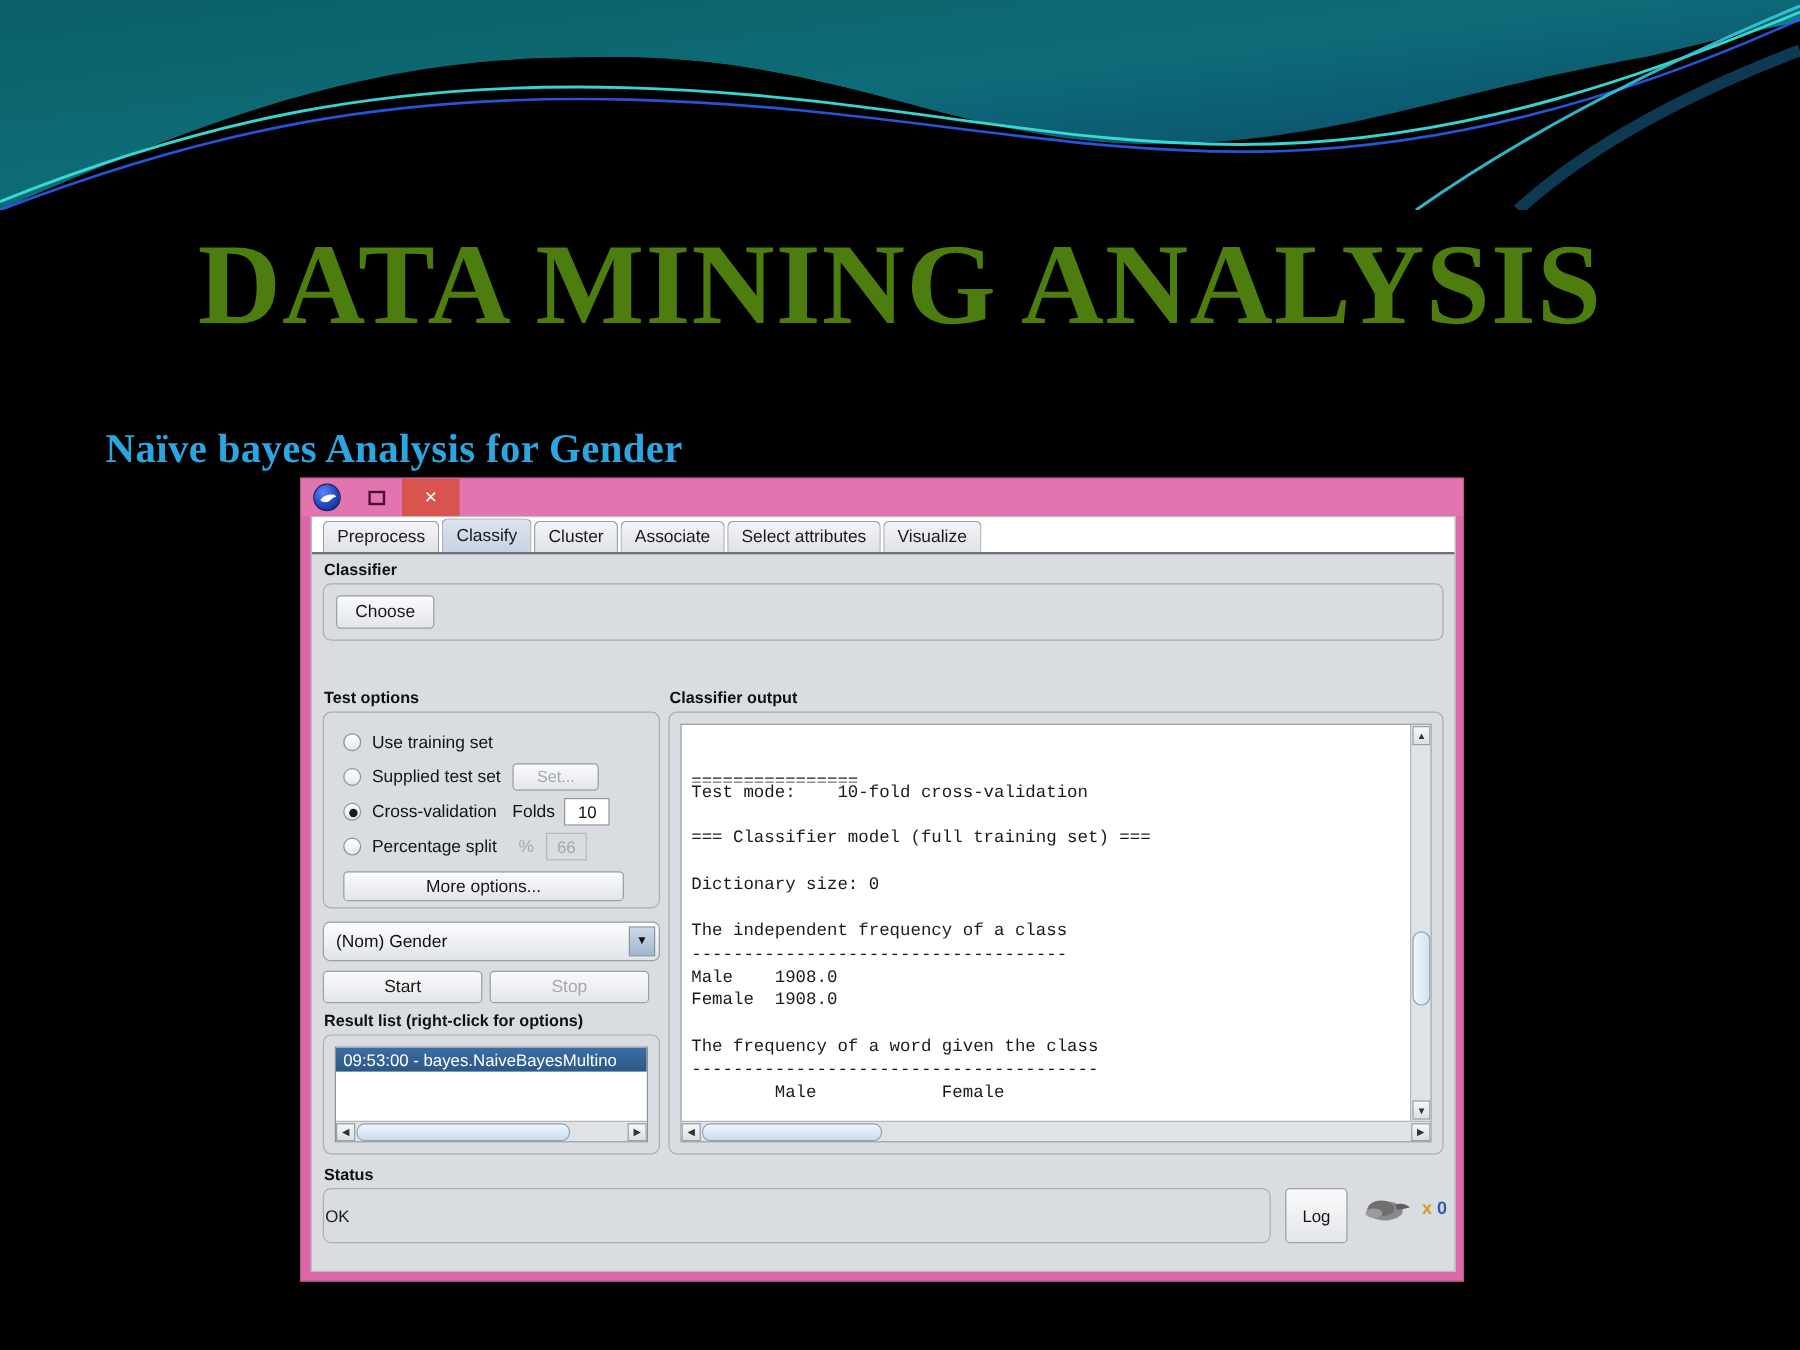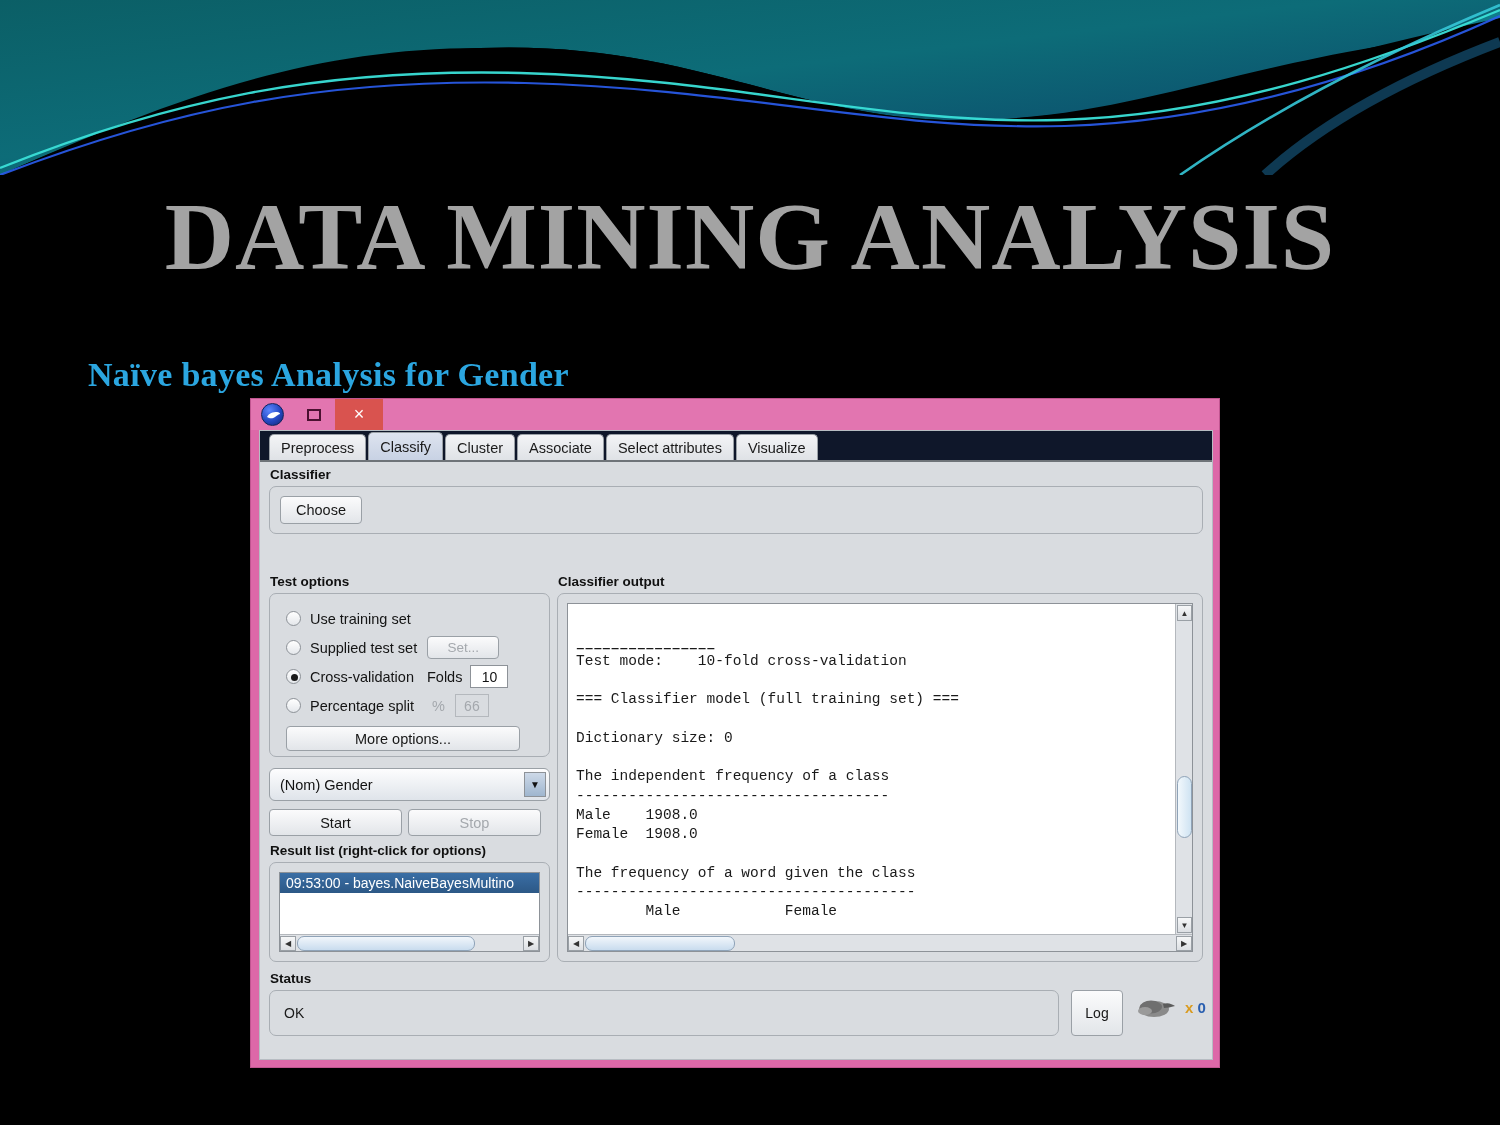--- a/index.html
+++ b/index.html
@@ -33,21 +33,21 @@
   #title {
     position: absolute;
     top: 185px;
     left: 0;
     width: 1500px;
     text-align: center;
     font-family: "Liberation Serif", serif;
     font-weight: bold;
     font-size: 96px;
     line-height: 1.08;
-    color: #a3a3a3;
+    color: #4d7c0f;
     letter-spacing: 1px;
     white-space: nowrap;
   }
 
   #subtitle {
     position: absolute;
     top: 356px;
     left: 88px;
     font-family: "Liberation Serif", serif;
     font-weight: bold;
@@ -122,21 +122,21 @@
     width: 954px;
     height: 630px;
     background: #d9dce0;
     border: 1px solid #b7bcc2;
   }
 
   
   #tabstrip {
     position: relative;
     height: 31px;
-    background: #0f172a;
+    background: #ffffff;
     padding-left: 9px;
     padding-top: 5px;
     border-bottom: 2px solid #6e7378;
     display: flex;
     align-items: flex-end;
   }
   .tab {
     height: 26px;
     padding: 0 11px;
     margin-right: 2px;
@@ -384,21 +384,21 @@
 
   
   #status-label { position: absolute; left: 10px; top: 507px; }
   #status-bar {
     position: absolute; left: 9px; top: 526px;
     width: 790px; height: 46px;
     background: #d9dce0;
     border: 1px solid #a9aeb4;
     border-radius: 7px;
     display: flex; align-items: center;
-    padding-left: 14px;
+    padding-left: 1px;
     font-size: 14px;
     color: #1a1a1a;
   }
   #log-btn {
     position: absolute; left: 811px; top: 526px;
     width: 52px; height: 46px;
     font-size: 14px;
   }
   #weka-bird-wrap {
     position: absolute; left: 875px; top: 530px;

